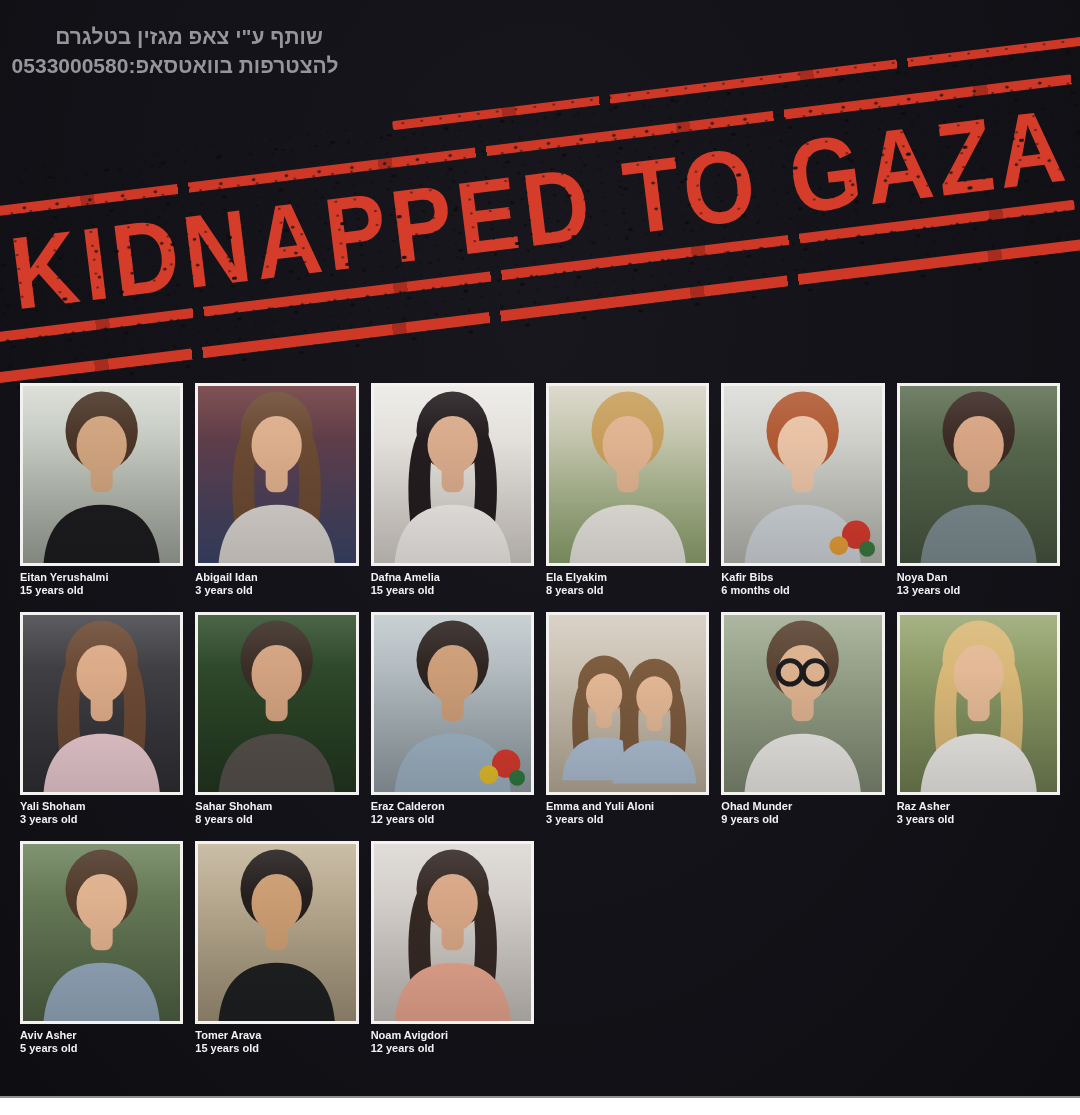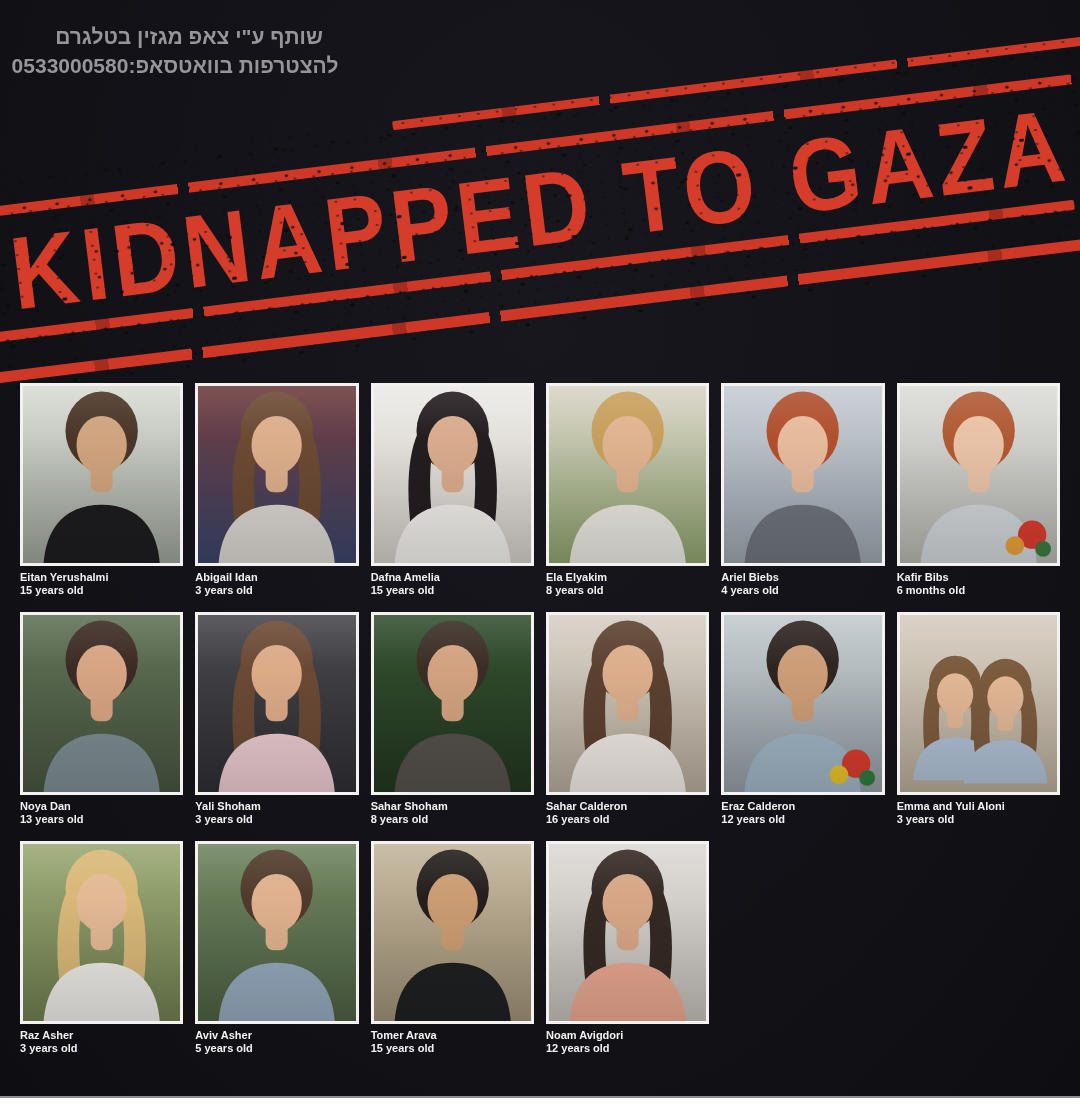--- a/index.html
+++ b/index.html
@@ -170,39 +170,20 @@
   </g>
           </svg>
       <span class="vignette"></span>
     </div>
     <div class="label">
       <div>Ela Elyakim</div>
       <div>8 years old</div>
     </div>
   </div>
       <div class="tile">
-    <div class="photo" style="background: linear-gradient(rgb(198, 204, 211) 0%, rgb(154, 162, 171) 100%);">
-          <svg viewBox="0 0 100 115" preserveAspectRatio="xMidYMax slice">
-            <g transform="translate(0,0) scale(1)">
-    <ellipse cx="50" cy="31" rx="23" ry="25" fill="#b14f2e"></ellipse>
-
-    <rect x="43" y="48" width="14" height="22" rx="5" fill="#e6ba9c"></rect>
-    <ellipse cx="50" cy="40" rx="16" ry="18.5" fill="#e6ba9c"></ellipse>
-
-    <path d="M13 116 C15 88 31 78 50 78 C69 78 85 88 87 116 Z" fill="#6d747b"></path>
-  </g>
-          </svg>
-      <span class="vignette"></span>
-    </div>
-    <div class="label">
-      <div>Ariel Biebs</div>
-      <div>4 years old</div>
-    </div>
-  </div>
-      <div class="tile">
     <div class="photo" style="background: linear-gradient(rgb(220, 220, 216) 0%, rgb(179, 179, 173) 100%);">
           <svg viewBox="0 0 100 115" preserveAspectRatio="xMidYMax slice">
             <g transform="translate(0,0) scale(1)">
     <ellipse cx="50" cy="31" rx="23" ry="25" fill="#b05a33"></ellipse>
 
     <rect x="43" y="48" width="14" height="22" rx="5" fill="#e9c2a6"></rect>
     <ellipse cx="50" cy="40" rx="16" ry="18.5" fill="#e9c2a6"></ellipse>
 
     <path d="M13 116 C15 88 31 78 50 78 C69 78 85 88 87 116 Z" fill="#cfd4d8"></path>
   </g>
@@ -268,40 +249,20 @@
     <ellipse cx="50" cy="40" rx="16" ry="18.5" fill="#d2a280"></ellipse>
 
     <path d="M13 116 C15 88 31 78 50 78 C69 78 85 88 87 116 Z" fill="#55504a"></path>
   </g>
           </svg>
       <span class="vignette"></span>
     </div>
     <div class="label">
       <div>Sahar Shoham</div>
       <div>8 years old</div>
-    </div>
-  </div>
-      <div class="tile">
-    <div class="photo" style="background: linear-gradient(rgb(214, 207, 198) 0%, rgb(179, 168, 152) 100%);">
-          <svg viewBox="0 0 100 115" preserveAspectRatio="xMidYMax slice">
-            <g transform="translate(0,0) scale(1)">
-    <ellipse cx="50" cy="31" rx="23" ry="25" fill="#5c4130"></ellipse>
-    <path d="M28 32 C19 52 21 86 27 114 L42 114 C35 88 34 58 38 38 Z" fill="#5c4130"></path>
-       <path d="M72 32 C81 52 79 86 73 114 L58 114 C65 88 66 58 62 38 Z" fill="#5c4130"></path>
-    <rect x="43" y="48" width="14" height="22" rx="5" fill="#dcae8c"></rect>
-    <ellipse cx="50" cy="40" rx="16" ry="18.5" fill="#dcae8c"></ellipse>
-
-    <path d="M13 116 C15 88 31 78 50 78 C69 78 85 88 87 116 Z" fill="#efe9e4"></path>
-  </g>
-          </svg>
-      <span class="vignette"></span>
-    </div>
-    <div class="label">
-      <div>Sahar Calderon</div>
-      <div>16 years old</div>
     </div>
   </div>
       <div class="tile">
     <div class="photo" style="background: linear-gradient(rgb(194, 202, 205) 0%, rgb(143, 154, 160) 100%);">
           <svg viewBox="0 0 100 115" preserveAspectRatio="xMidYMax slice">
             <g transform="translate(0,0) scale(1)">
     <ellipse cx="50" cy="31" rx="23" ry="25" fill="#2e2420"></ellipse>
 
     <rect x="43" y="48" width="14" height="22" rx="5" fill="#cc9d77"></rect>
     <ellipse cx="50" cy="40" rx="16" ry="18.5" fill="#cc9d77"></ellipse>
@@ -344,20 +305,41 @@
   </g>
           </svg>
       <span class="vignette"></span>
     </div>
     <div class="label">
       <div>Emma and Yuli Aloni</div>
       <div>3 years old</div>
     </div>
   </div>
       <div class="tile">
+    <div class="photo" style="background: linear-gradient(rgb(162, 173, 148) 0%, rgb(124, 135, 112) 100%);">
+          <svg viewBox="0 0 100 115" preserveAspectRatio="xMidYMax slice">
+            <g transform="translate(0,0) scale(1)">
+    <ellipse cx="50" cy="31" rx="23" ry="25" fill="#5a4332"></ellipse>
+
+    <rect x="43" y="48" width="14" height="22" rx="5" fill="#dcb18e"></rect>
+    <ellipse cx="50" cy="40" rx="16" ry="18.5" fill="#dcb18e"></ellipse>
+    <circle cx="42" cy="39" r="7.5" fill="none" stroke="#1c1c1e" stroke-width="3"></circle>
+       <circle cx="58" cy="39" r="7.5" fill="none" stroke="#1c1c1e" stroke-width="3"></circle>
+       <line x1="49" y1="38" x2="51" y2="38" stroke="#1c1c1e" stroke-width="3"></line>
+    <path d="M13 116 C15 88 31 78 50 78 C69 78 85 88 87 116 Z" fill="#eae8e4"></path>
+  </g>
+          </svg>
+      <span class="vignette"></span>
+    </div>
+    <div class="label">
+      <div>Ohad Munder</div>
+      <div>9 years old</div>
+    </div>
+  </div>
+      <div class="tile">
     <div class="photo" style="background: linear-gradient(rgb(154, 168, 115) 0%, rgb(111, 125, 80) 100%);">
           <svg viewBox="0 0 100 115" preserveAspectRatio="xMidYMax slice">
             <g transform="translate(0,0) scale(1)">
     <ellipse cx="50" cy="31" rx="23" ry="25" fill="#d9b878"></ellipse>
     <path d="M28 32 C19 52 21 86 27 114 L42 114 C35 88 34 58 38 38 Z" fill="#d9b878"></path>
        <path d="M72 32 C81 52 79 86 73 114 L58 114 C65 88 66 58 62 38 Z" fill="#d9b878"></path>
     <rect x="43" y="48" width="14" height="22" rx="5" fill="#e3b996"></rect>
     <ellipse cx="50" cy="40" rx="16" ry="18.5" fill="#e3b996"></ellipse>
 
     <path d="M13 116 C15 88 31 78 50 78 C69 78 85 88 87 116 Z" fill="#eceae6"></path>

